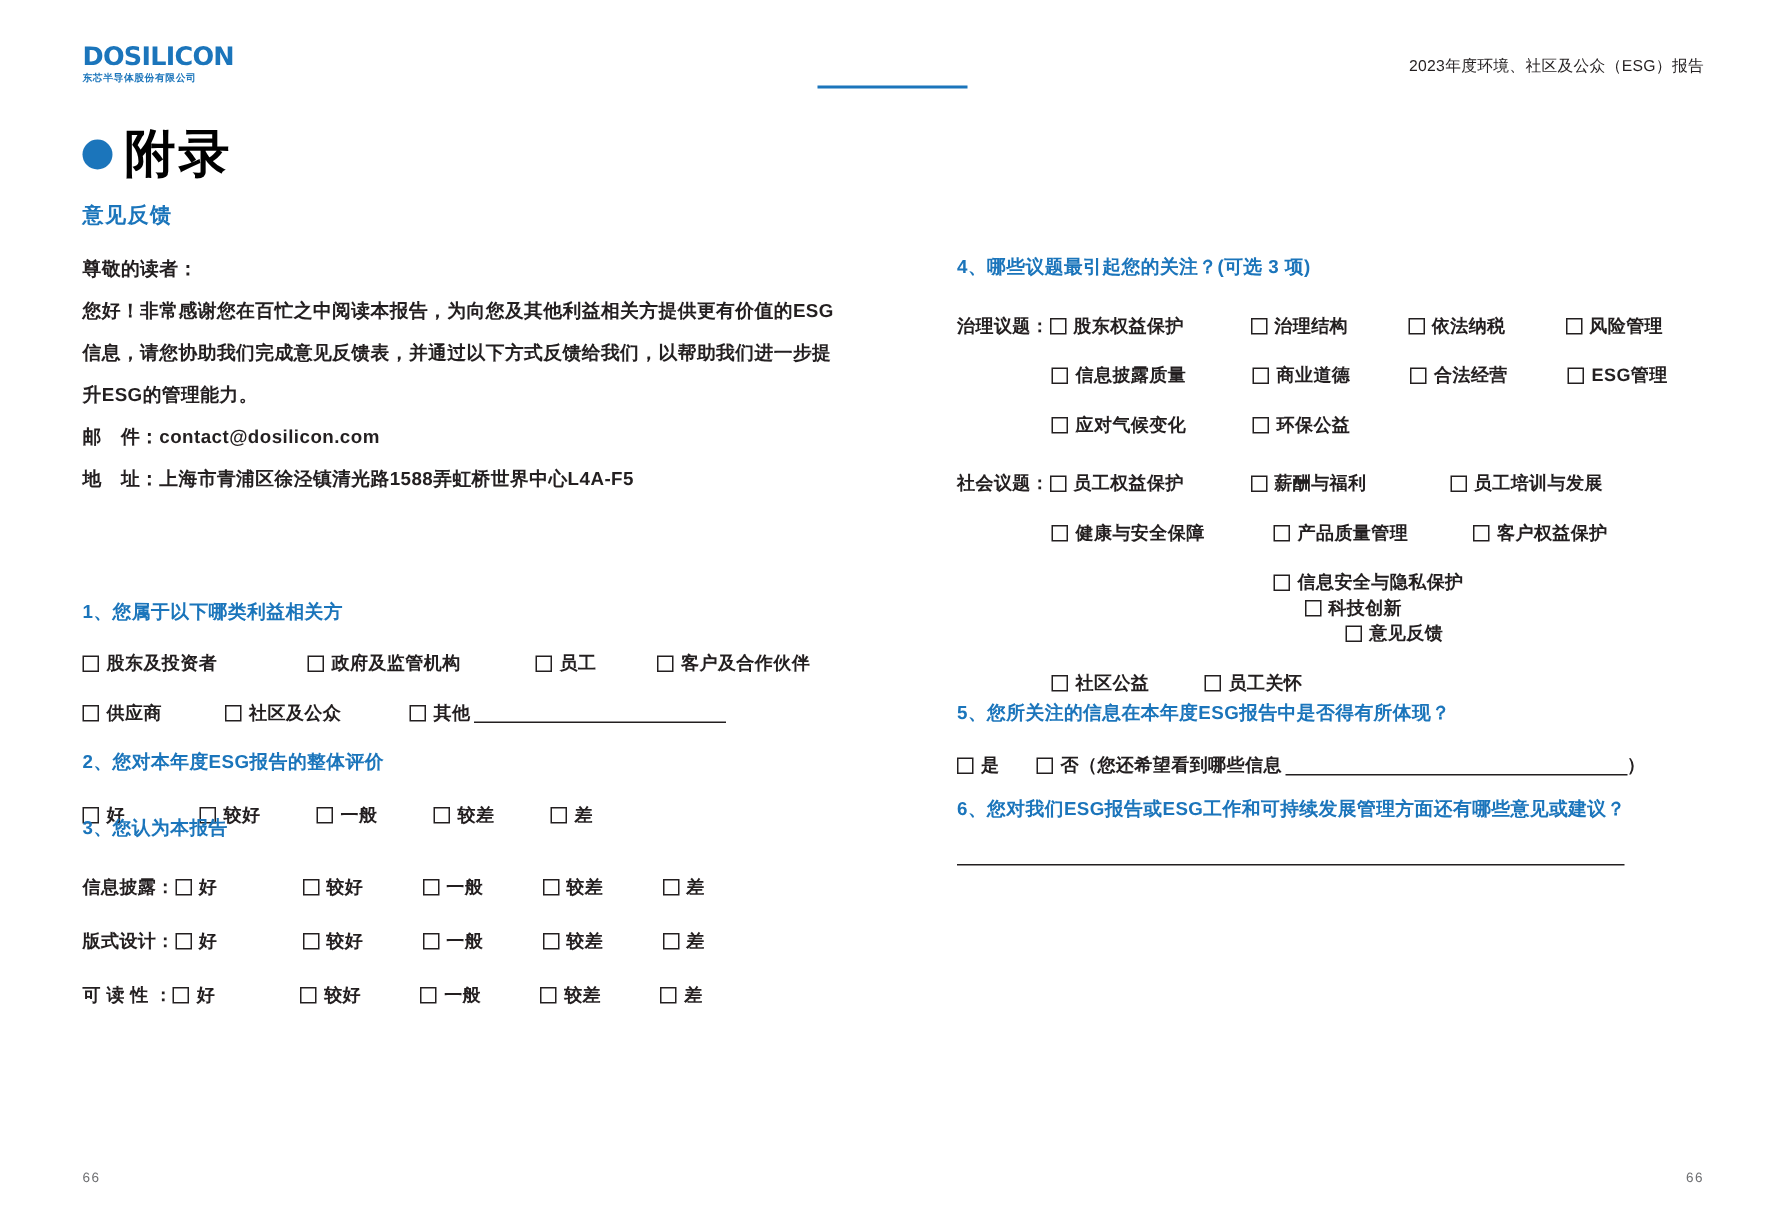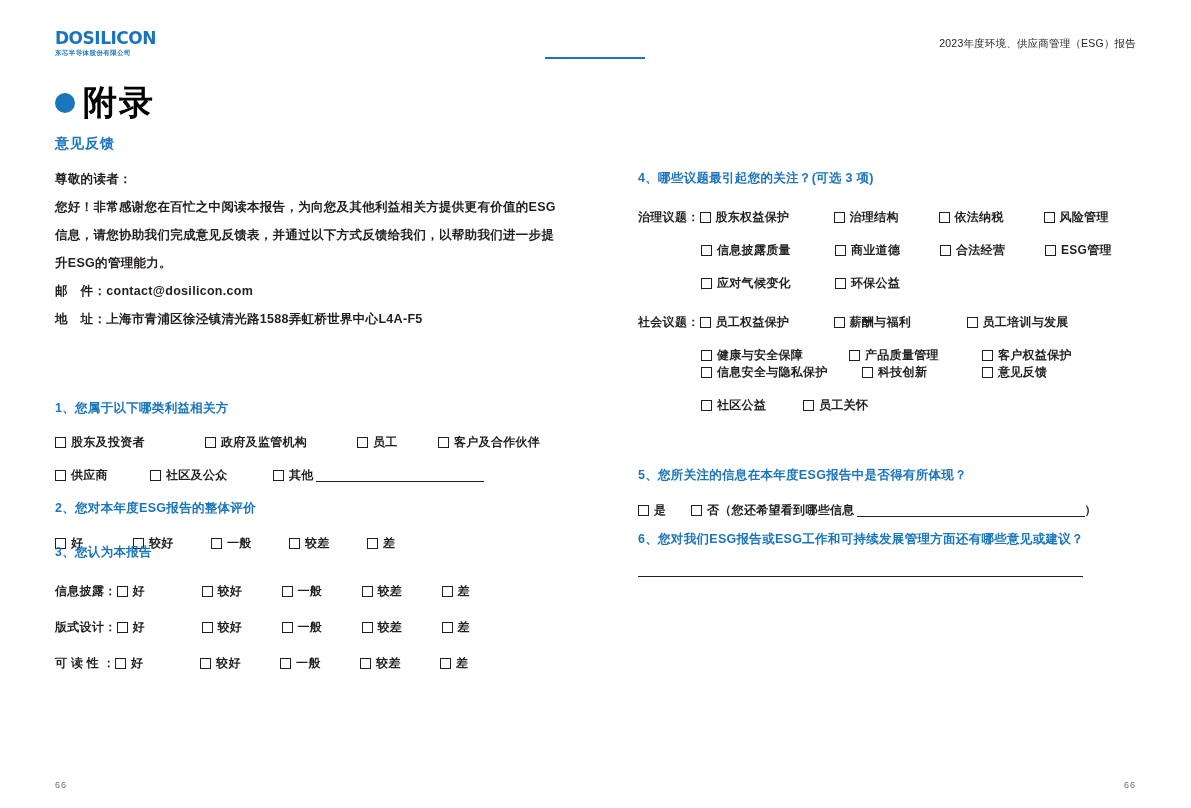--- a/index.html
+++ b/index.html
@@ -168,21 +168,21 @@
 </head>
 <body>
 
 <div class="page">
 
   <div class="logo">
     <div class="logo-main">DOSILICON</div>
     <div class="logo-sub">东芯半导体股份有限公司</div>
   </div>
   <div class="header-rule"></div>
-  <div class="header-title">2023年度环境、供应商管理（ESG）报告</div>
+  <div class="header-title">2023年度环境、社区及公众（ESG）报告</div>
 
   <div class="title-row">
     <div class="title-bullet"></div>
     <div class="title-text">附录</div>
   </div>
   <div class="subtitle">意见反馈</div>
 
   <div class="blk" style="left:55px; top:165px; width:520px;">
     <div class="para">尊敬的读者：</div>
     <div class="para">您好！非常感谢您在百忙之中阅读本报告，为向您及其他利益相关方提供更有价值的ESG</div>
@@ -405,21 +405,21 @@
       </span>
       <span class="opt" style="width:133px;">
         <span class="cb"></span>
         <span>产品质量管理</span>
       </span>
       <span class="opt">
         <span class="cb"></span>
         <span>客户权益保护</span>
       </span>
     </div>
-    <div class="opt-row" style="padding-left:63px;">
+    <div class="opt-row" style="margin-top:16px; padding-left:63px;flex-direction:column;">
       <span class="opt" style="width:161px;">
         <span class="cb"></span>
         <span>信息安全与隐私保护</span>
       </span>
       <span class="opt" style="width:120px;">
         <span class="cb"></span>
         <span>科技创新</span>
       </span>
       <span class="opt">
         <span class="cb"></span>

